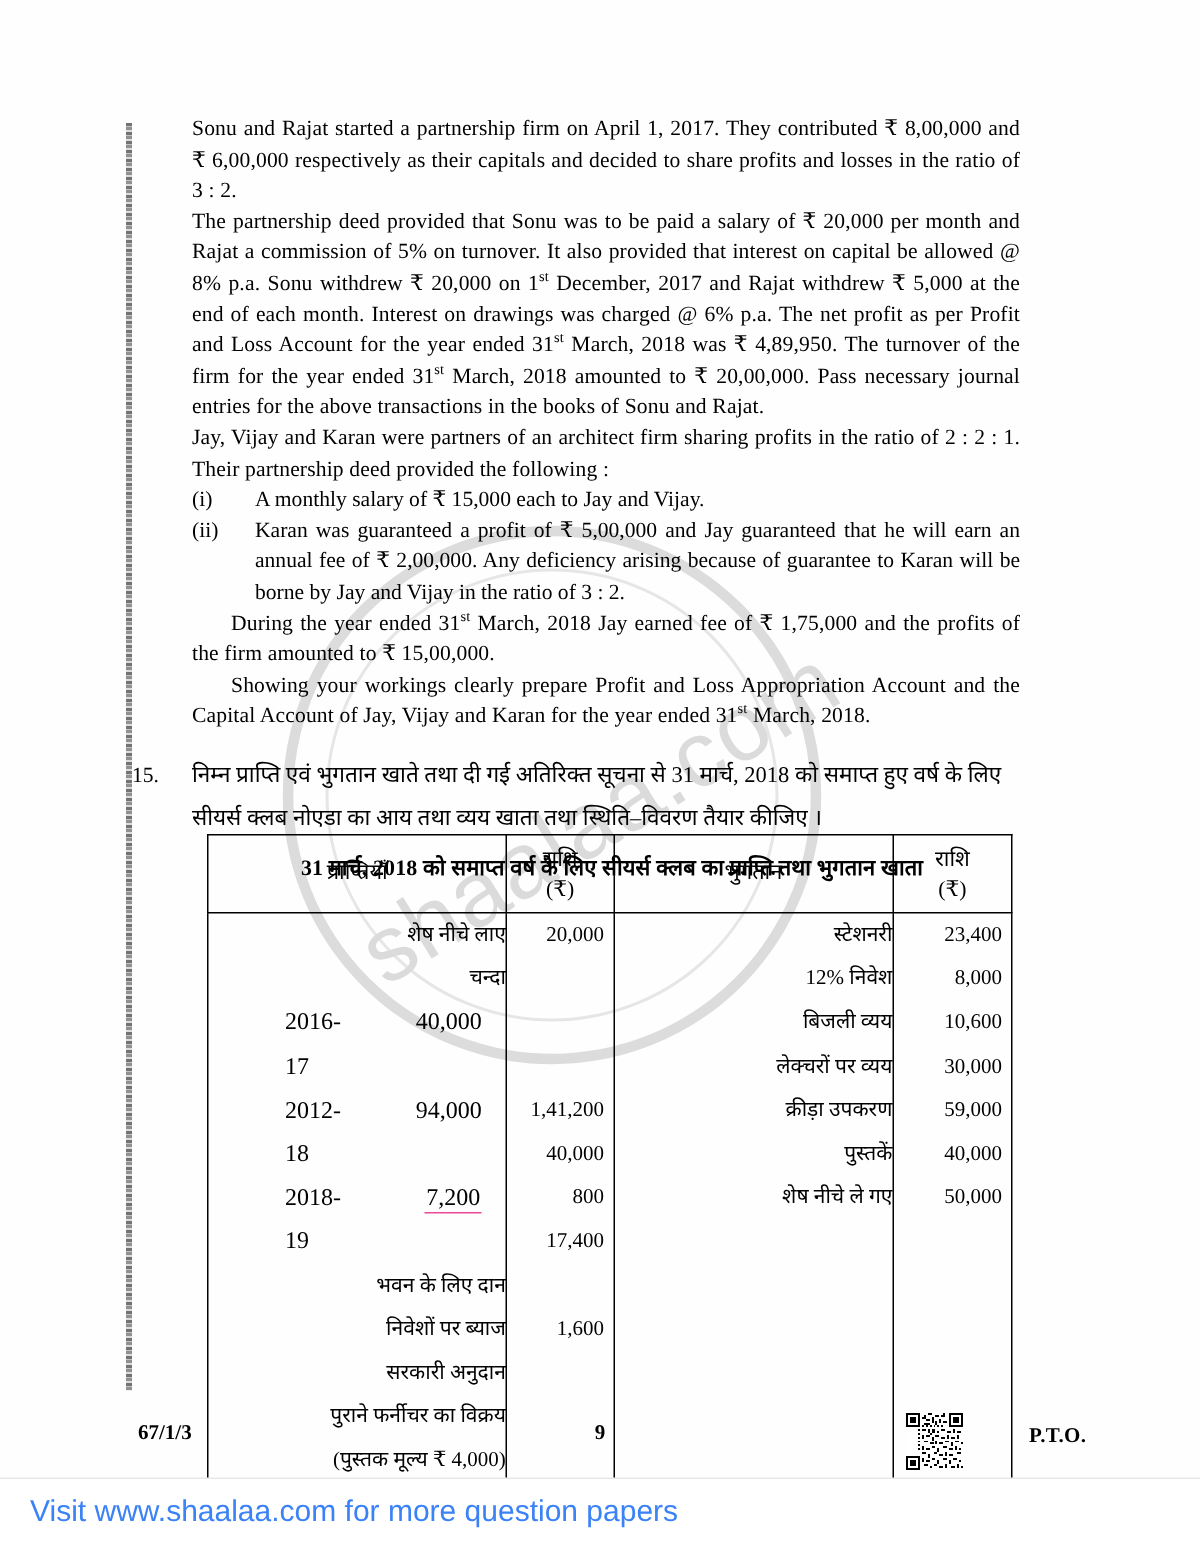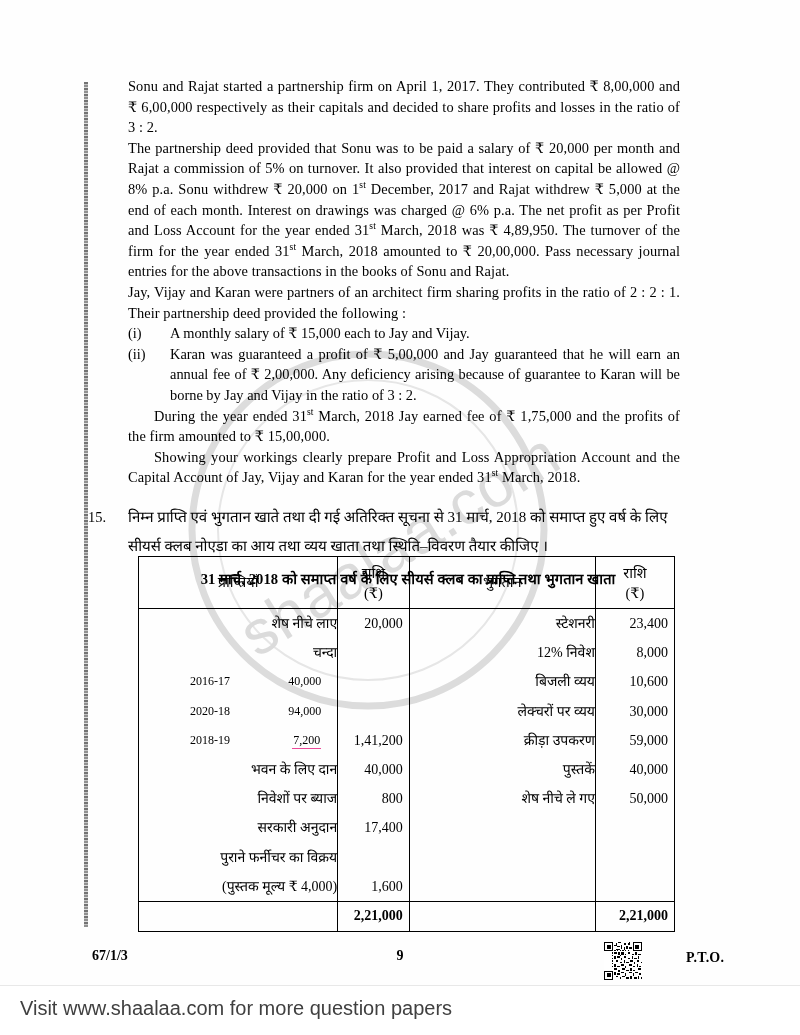--- a/index.html
+++ b/index.html
@@ -151,21 +151,21 @@
   }
   .cell-num {
     font-size: 14px;
     line-height: 29.2px;
     text-align: right;
     padding-right: 6px;
     white-space: nowrap;
   }
   .sub-row {
     display: flex;
-    font-size: 12px;
+    font-size: 16px;
     line-height: 29.2px;
     padding-left: 7px;
   }
   .sub-year { width: 96px; flex: 0 0 96px; padding-left: 44px; }
   .sub-val  { flex: 1; text-align: right; padding-right: 16px; }
   .sub-val.underline span {
     border-bottom: 1px solid #ec4899;
     padding: 0 1px 1px 1px;
   }
 
@@ -206,21 +206,21 @@
     left: 0; top: 985px;
     width: 800px; height: 50px;
     background: #ffffff;
     border-top: 1px solid #e8e8e8;
   }
   #banner-text {
     position: absolute;
     left: 20px; top: 11px;
     font-family: "Liberation Sans", "DejaVu Sans", sans-serif;
     font-size: 20px;
-    color: #404040;
+    color: #3b82f6;
   }
 </style>
 </head>
 <body>
 
 <div id="page">
 
   <div id="scan-edge"></div>
 
   <div id="watermark">
@@ -292,21 +292,21 @@
       <tr>
         <td class="col-part">
           <div id="receipts-labels">
               <div class="cell-text">शेष नीचे लाए</div>
               <div class="cell-text">चन्दा</div>
               <div class="sub-row">
                 <span class="sub-year">2016-17</span>
                 <span class="sub-val"><span>40,000</span></span>
               </div>
               <div class="sub-row">
-                <span class="sub-year">2020-18</span>
+                <span class="sub-year">2012-18</span>
                 <span class="sub-val"><span>94,000</span></span>
               </div>
               <div class="sub-row">
                 <span class="sub-year">2018-19</span>
                 <span class="sub-val underline"><span>7,200</span></span>
               </div>
               <div class="cell-text">भवन के लिए दान</div>
               <div class="cell-text">निवेशों पर ब्याज</div>
               <div class="cell-text">सरकारी अनुदान</div>
               <div class="cell-text">पुराने फर्नीचर का विक्रय</div>

